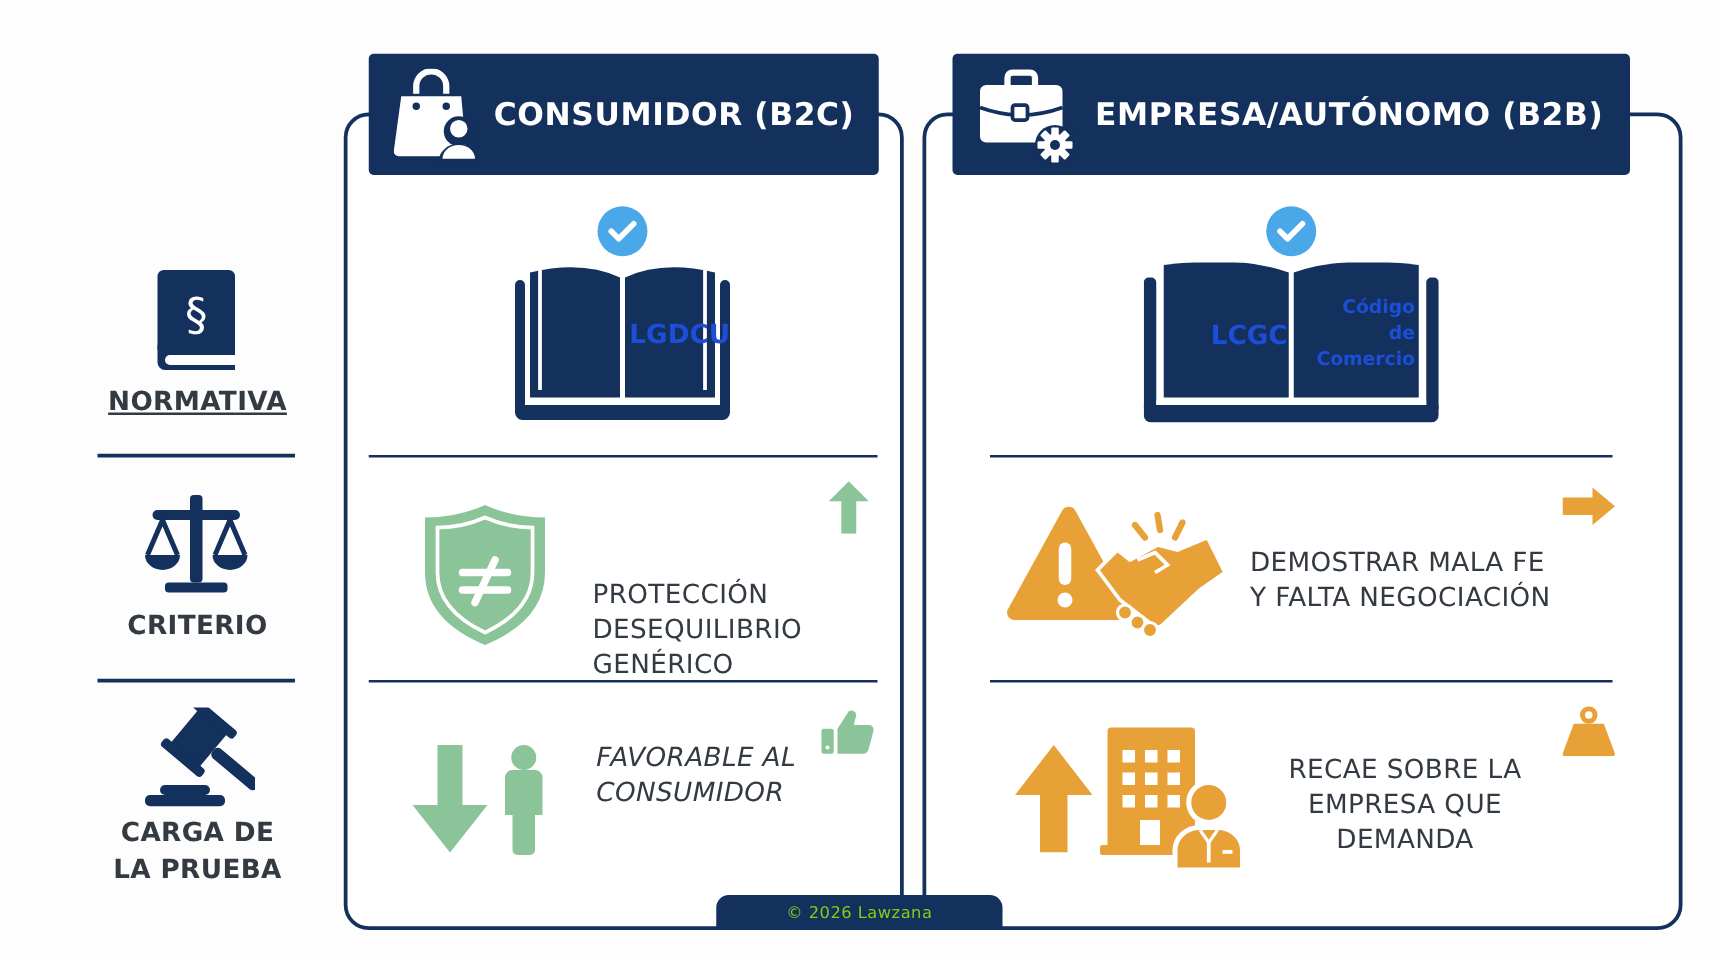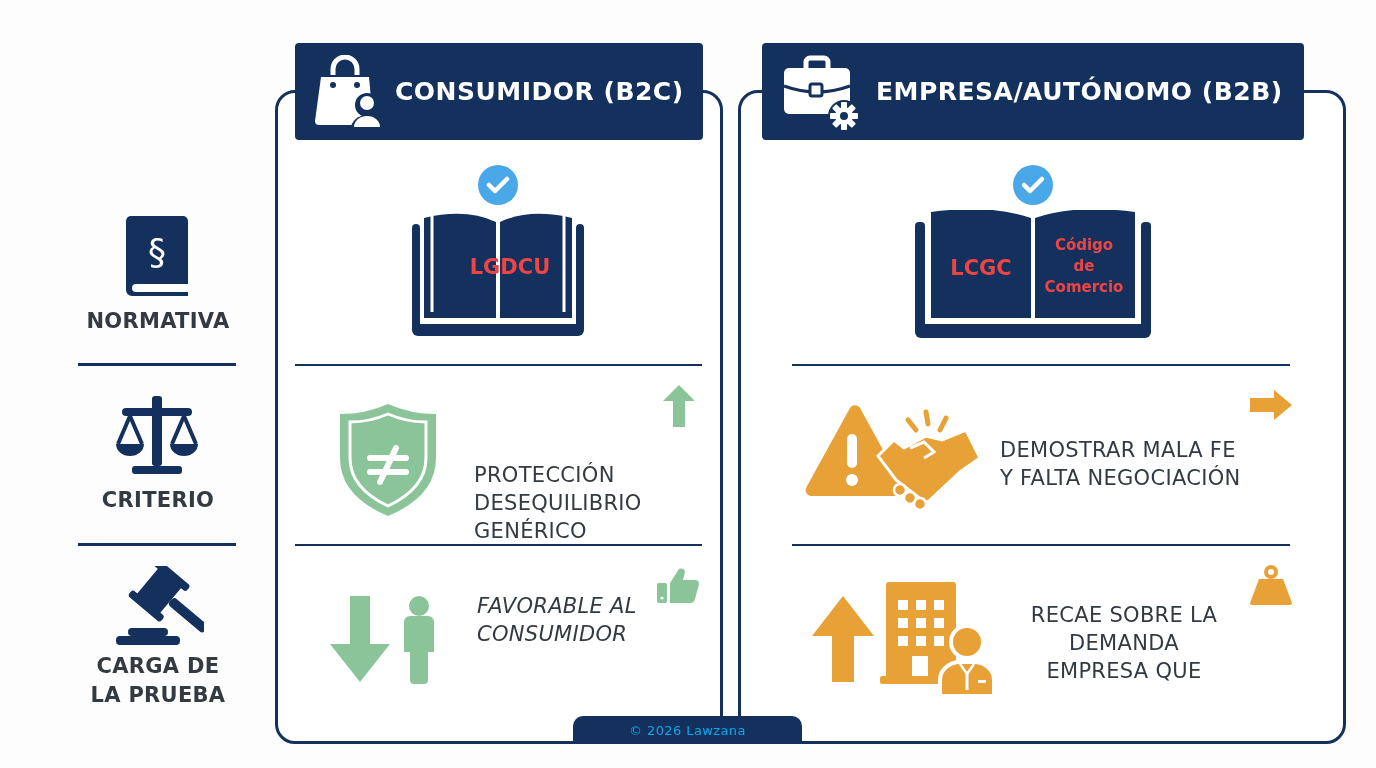--- a/index.html
+++ b/index.html
@@ -13,35 +13,35 @@
 
   
   .panel { position: absolute; border: 3px solid #13315c; border-radius: 20px; background: #ffffff; }
   .header-pill { position: absolute; background: #13315c; border-radius: 4px; display: flex; align-items: center; color: #ffffff; font-weight: bold; font-size: 25px; letter-spacing: 0.5px; }
   .header-pill .label { white-space: nowrap; }
   .sep { position: absolute; height: 2px; background: #13315c; }
 
   .cell-text { position: absolute; font-size: 21px; line-height: 28px; color: #333a42; letter-spacing: 0.3px; }
   .cell-text div { white-space: nowrap; }
 
-  .footer-pill { position: absolute; left: 573px; top: 716px; width: 229px; height: 28px; background: #13315c; border-radius: 10px 10px 0 0; color: #0ea5e9; font-size: 13px; display: flex; align-items: center; justify-content: center; letter-spacing: 0.4px; }
-
-  .book-text { position: absolute; color: #ef4444; font-weight: bold; text-align: center; }
+  .footer-pill { position: absolute; left: 573px; top: 716px; width: 229px; height: 28px; background: #13315c; border-radius: 10px 10px 0 0; color: #84cc16; font-size: 13px; display: flex; align-items: center; justify-content: center; letter-spacing: 0.4px; }
+
+  .book-text { position: absolute; color: #1d4ed8; font-weight: bold; text-align: right; }
 </style>
 </head>
 <body>
 
 <div>
   <svg class="abs" style="left:124px;top:214px;" width="66" height="84" viewBox="0 0 66 84">
     <rect x="2" y="2" width="62" height="68" rx="5" fill="#13315c"></rect>
     <path d="M2 62 v14 a6 6 0 0 0 6 6 h56 v-4 h-52 a4 4 0 0 1 0 -8 h52 v-8 z" fill="#13315c"></path>
     <rect x="12" y="70" width="50" height="6" rx="3" fill="#fff"></rect>
     <text x="33" y="50" text-anchor="middle" font-size="36" font-family="DejaVu Sans, sans-serif" fill="#fff">§</text>
   </svg>
-  <div class="row-label" style="top:307px;">NORMATIVA</div>
+  <div class="row-label" style="top:307px;text-decoration:underline;">NORMATIVA</div>
 </div>
 <div class="row-div" style="top:363px;"></div>
 
 <div>
   <svg class="abs" style="left:114px;top:394px;" width="86" height="82" viewBox="0 0 86 82">
     <rect x="38" y="2" width="10" height="70" rx="3" fill="#13315c"></rect>
     <rect x="8" y="14" width="70" height="8" rx="4" fill="#13315c"></rect>
     <rect x="18" y="72" width="50" height="8" rx="3" fill="#13315c"></rect>
     <path d="M16 22 L4 50 M16 22 L28 50" stroke="#13315c" stroke-width="4" fill="none"></path>
     <path d="M70 22 L58 50 M70 22 L82 50" stroke="#13315c" stroke-width="4" fill="none"></path>
@@ -222,21 +222,21 @@
     <rect x="32" y="76" width="16" height="20"></rect>
   </g>
   <path d="M60 116 v-16 a20 18 0 0 1 20 -18 h14 a20 18 0 0 1 20 18 v16 z" fill="#e8a136" stroke="#fff" stroke-width="4"></path>
   <circle cx="87" cy="62" r="16" fill="#e8a136" stroke="#fff" stroke-width="4"></circle>
   <path d="M80 84 l7 10 l7 -10" fill="none" stroke="#fff" stroke-width="2.5"></path>
   <path d="M87 92 v18" stroke="#fff" stroke-width="3"></path>
   <rect x="98" y="100" width="8" height="3" fill="#fff"></rect>
 </svg>
 <div class="cell-text" style="left:1012px;top:601px;width:224px;text-align:center;">
   <div>RECAE SOBRE LA</div>
+  <div>EMPRESA QUE</div>
   <div>DEMANDA</div>
-  <div>EMPRESA QUE</div>
 </div>
 <svg class="abs" style="left:1250px;top:565px;" width="42" height="40" viewBox="0 0 42 40">
   <circle cx="21" cy="7" r="5" fill="none" stroke="#e8a136" stroke-width="4"></circle>
   <path d="M9 14 H33 L42 38 a2 2 0 0 1 -2 2 H2 a2 2 0 0 1 -2 -2 z" fill="#e8a136"></path>
 </svg>
 
 <div class="footer-pill">© 2026 Lawzana</div>
 
 </body></html>

